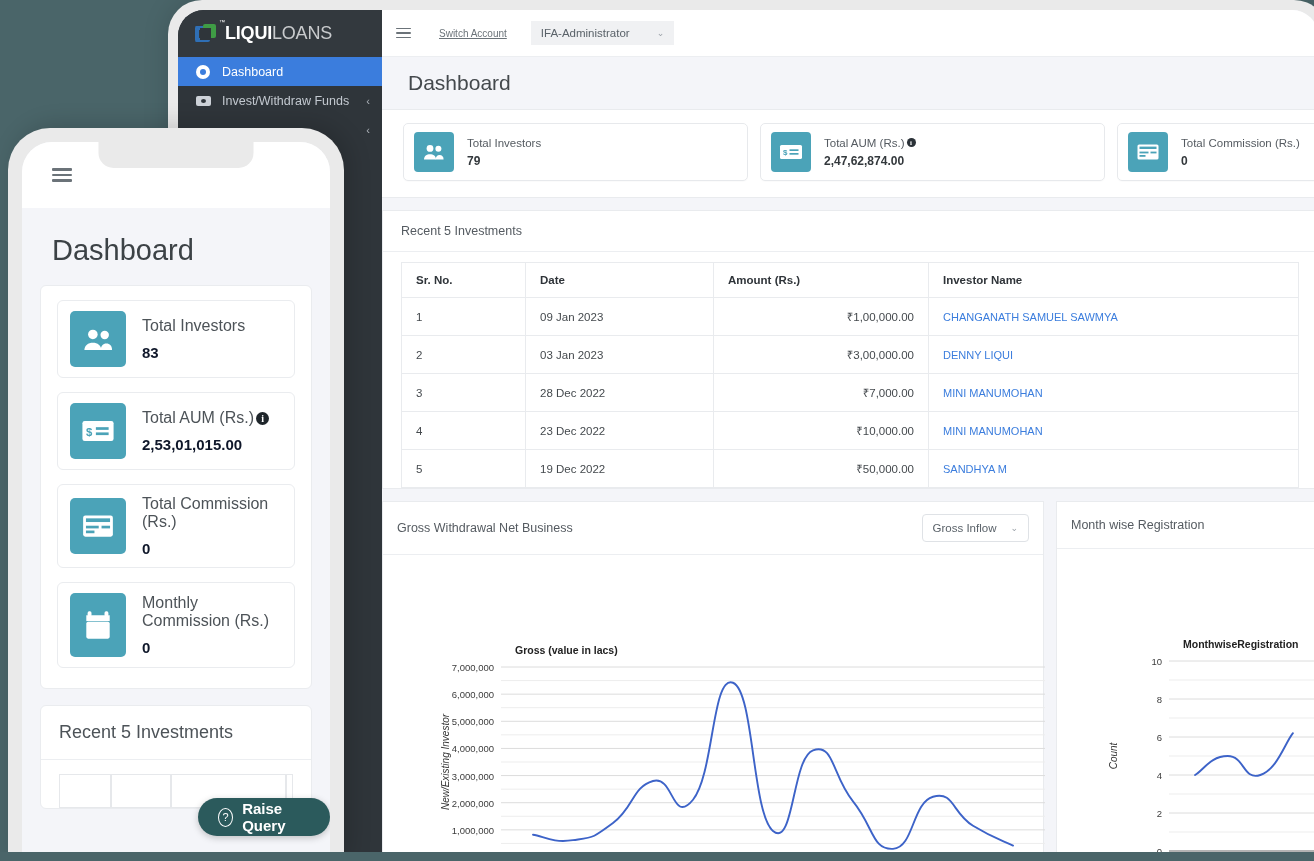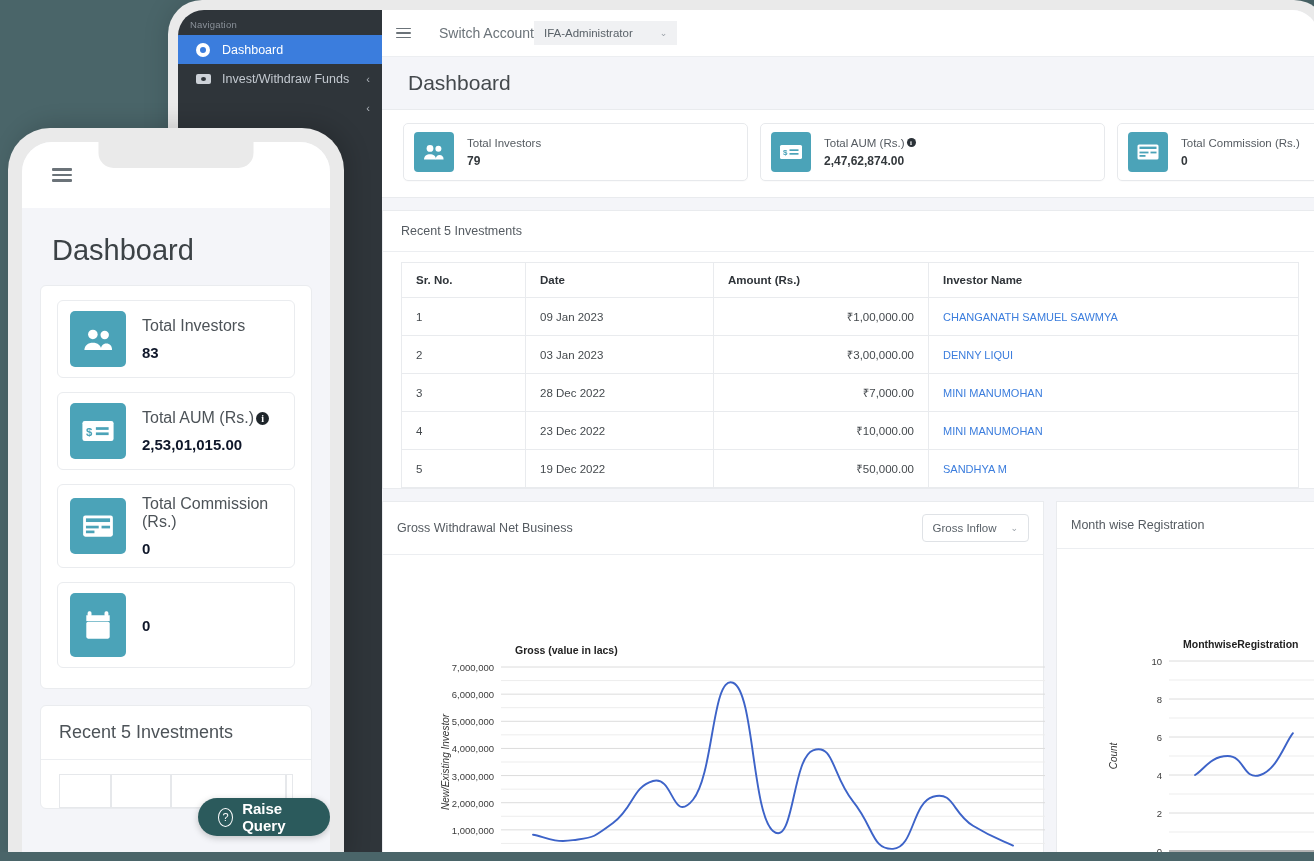--- a/index.html
+++ b/index.html
@@ -95,22 +95,23 @@
   
   .main { flex: 1; height: 100%; background: #f4f5f9; overflow: hidden; position: relative; }
   .topbar {
     height: 47px; background: #fff;
     display: flex; align-items: center;
     padding-left: 14px;
     border-bottom: 1px solid #eceef1;
   }
   .hamburger { width: 15px; display: flex; flex-direction: column; gap: 3px; cursor: pointer; }
   .hamburger span { height: 1.6px; background: #6b7379; border-radius: 1px; }
-  .switch-account { margin-left: 28px; font-size: 14px; color: #6b7379; cursor: pointer; }
+  .switch-account { margin-left: 28px; font-size: 10px; color: #6b7379; cursor: pointer; text-decoration: underline; }
   .role-select {
+    margin-left: 24px;
     background: #f0f1f3;
     border-radius: 0;
     padding: 6px 10px;
     font-size: 11.5px;
     color: #5a6269;
     display: flex; align-items: center; gap: 27px;
     cursor: pointer;
   }
   .role-select .caret { font-size: 9px; color: #9aa1a8; }
 
@@ -307,22 +308,30 @@
   }
   svg { display: block; }
 </style>
 </head>
 <body>
 
 <div class="desktop-device">
   <div class="desktop-screen">
 
     <div class="sidebar">
-
-      <div class="nav-label">Navigation</div>
+      <div class="brand">
+        <div class="brand-mark">
+          <div class="sq-b"></div>
+            <div class="sq-g"></div>
+            <div class="sq-w"></div>
+        </div>
+        <span class="brand-tm">™</span>
+        <span class="brand-text"><span>LIQUI</span><span class="thin">LOANS</span></span>
+      </div>
+
 
       <div class="nav-item active">
         <span class="nv-ico">
             <span class="gauge-ico"></span>
           </span>
         <span class="nav-item-label">Dashboard</span>
       </div>
 
       <div class="nav-item">
         <span class="nv-ico">
@@ -643,20 +652,23 @@
       <div class="p-stat">
         <div class="p-stat-ico tall">
           <svg width="26" height="30" viewBox="0 0 20 23">
               <rect x="2" y="1" width="3" height="4" rx="1.2" fill="#fff"></rect>
               <rect x="15" y="1" width="3" height="4" rx="1.2" fill="#fff"></rect>
               <rect x="1" y="4" width="18" height="4.5" fill="#fff"></rect>
               <rect x="1" y="9" width="18" height="13" rx="1.4" fill="#fff"></rect>
             </svg>
         </div>
         <div class="p-stat-txt">
+          <div class="p-stat-label">
+              <span>Monthly Commission (Rs.)</span>
+            </div>
           <div class="p-stat-value">0</div>
         </div>
       </div>
     </div>
 
     <div class="phone-panel">
       <div class="phone-panel-head">Recent 5 Investments</div>
       <div class="phone-tbl">
         <div class="phone-tbl-inner">
           <div style="width:52px"></div>

